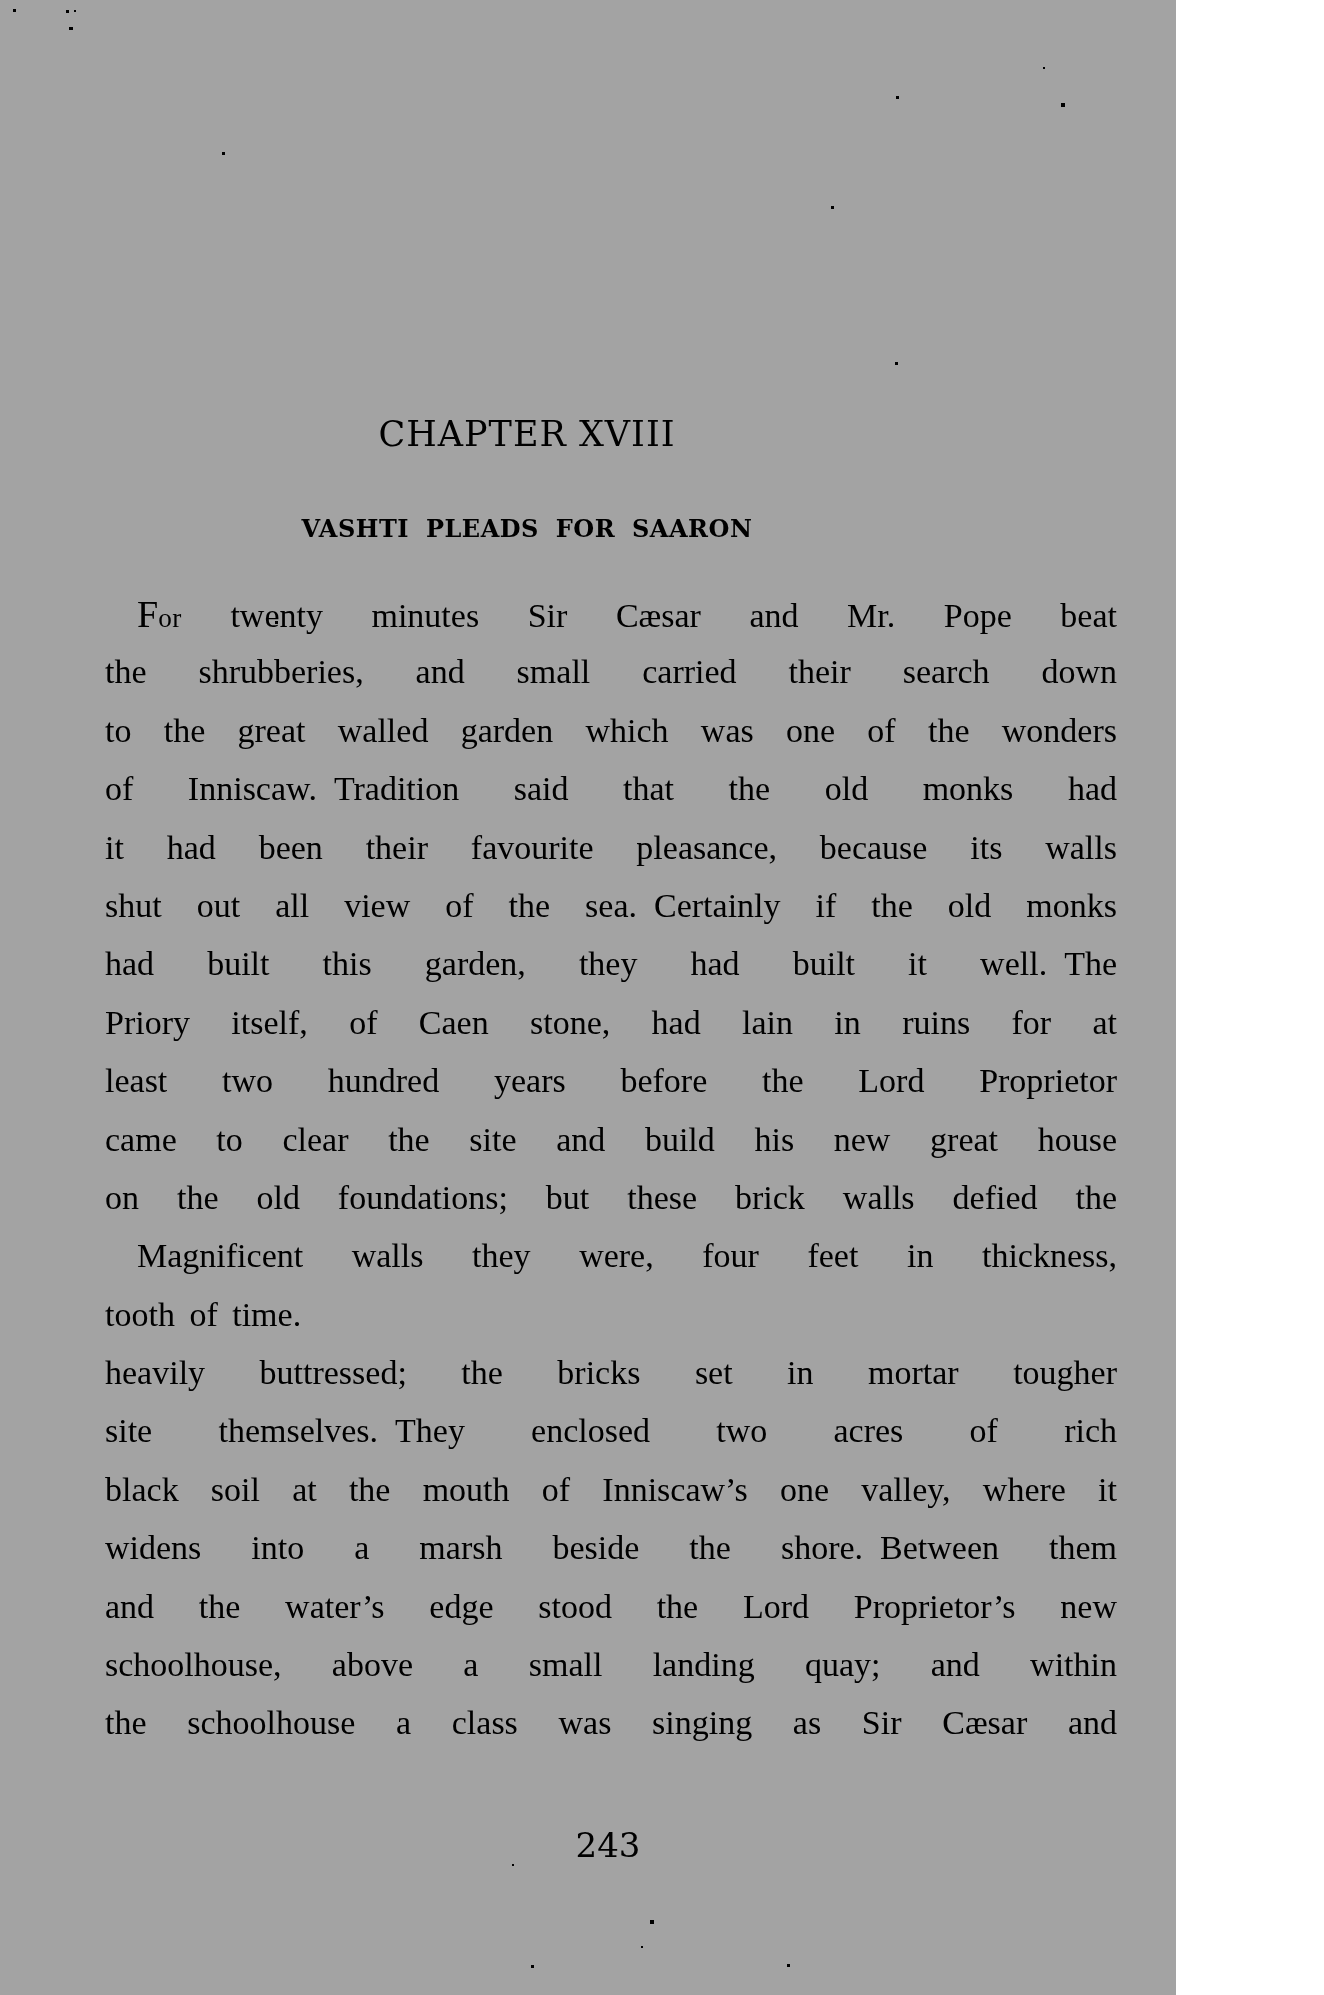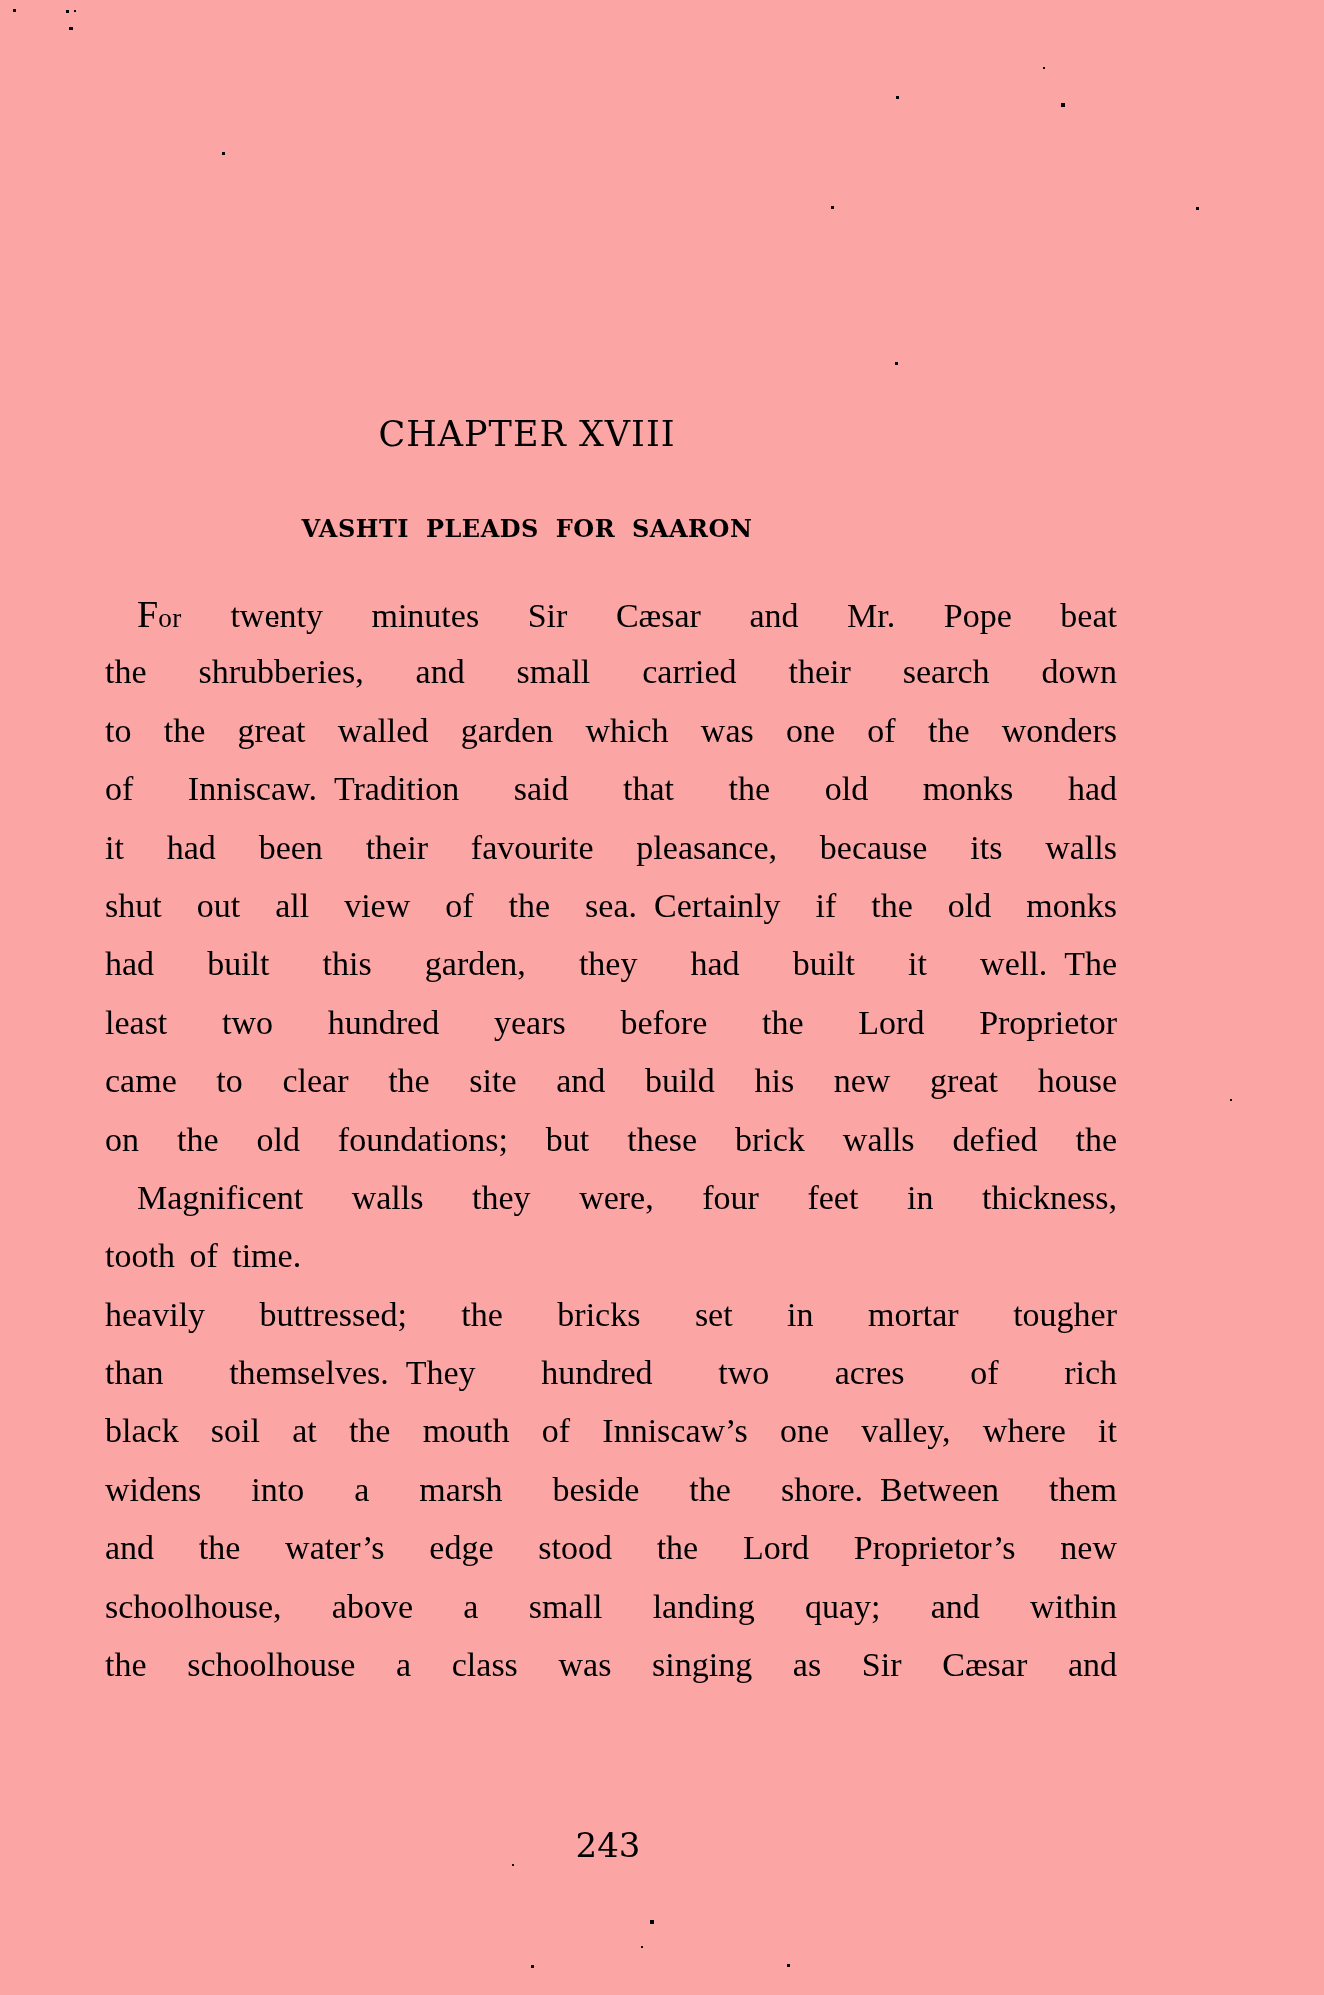--- a/index.html
+++ b/index.html
@@ -2,23 +2,23 @@
 <html><head>
 <meta charset="utf-8">
 <style>
   html, body {
     margin: 0;
     padding: 0;
     background: #ffffff;
   }
   .page {
     position: relative;
-    width: 1324px;
+    width: 1176px;
     height: 1995px;
-    background: #fca5a5;
+    background: #a3a3a3;
     color: #000000;
     font-family: "DejaVu Serif", "Liberation Serif", serif;
     overflow: hidden;
   }
   .h1 {
     position: absolute;
     top: 417px;
     left: 0;
     width: 1054px;
     text-align: center;
@@ -88,27 +88,28 @@
   <div class="subtitle">VASHTI PLEADS FOR SAARON</div>
 
   <div class="body-col" id="body-lines">
       <div class="line indent"><span class="lead">F</span><span class="sc">or</span> twenty minutes Sir Cæsar and Mr. Pope beat</div>
       <div class="line">the shrubberies, and small carried their search down</div>
       <div class="line">to the great walled garden which was one of the wonders</div>
       <div class="line">of Inniscaw. Tradition said that the old monks had</div>
       <div class="line">it had been their favourite pleasance, because its walls</div>
       <div class="line">shut out all view of the sea. Certainly if the old monks</div>
       <div class="line">had built this garden, they had built it well. The</div>
+      <div class="line">Priory itself, of Caen stone, had lain in ruins for at</div>
       <div class="line">least two hundred years before the Lord Proprietor</div>
       <div class="line">came to clear the site and build his new great house</div>
       <div class="line">on the old foundations; but these brick walls defied the</div>
       <div class="line indent">Magnificent walls they were, four feet in thickness,</div>
       <div class="line last">tooth of time.</div>
       <div class="line">heavily buttressed; the bricks set in mortar tougher</div>
-      <div class="line">than themselves. They hundred two acres of rich</div>
+      <div class="line">site themselves. They enclosed two acres of rich</div>
       <div class="line">black soil at the mouth of Inniscaw’s one valley, where it</div>
       <div class="line">widens into a marsh beside the shore. Between them</div>
       <div class="line">and the water’s edge stood the Lord Proprietor’s new</div>
       <div class="line">schoolhouse, above a small landing quay; and within</div>
       <div class="line">the schoolhouse a class was singing as Sir Cæsar and</div>
     </div>
 
   <div class="pagenum">243</div>
 
   <span class="speck" style="left:13px;top:9px;width:3px;height:3px;"></span>

